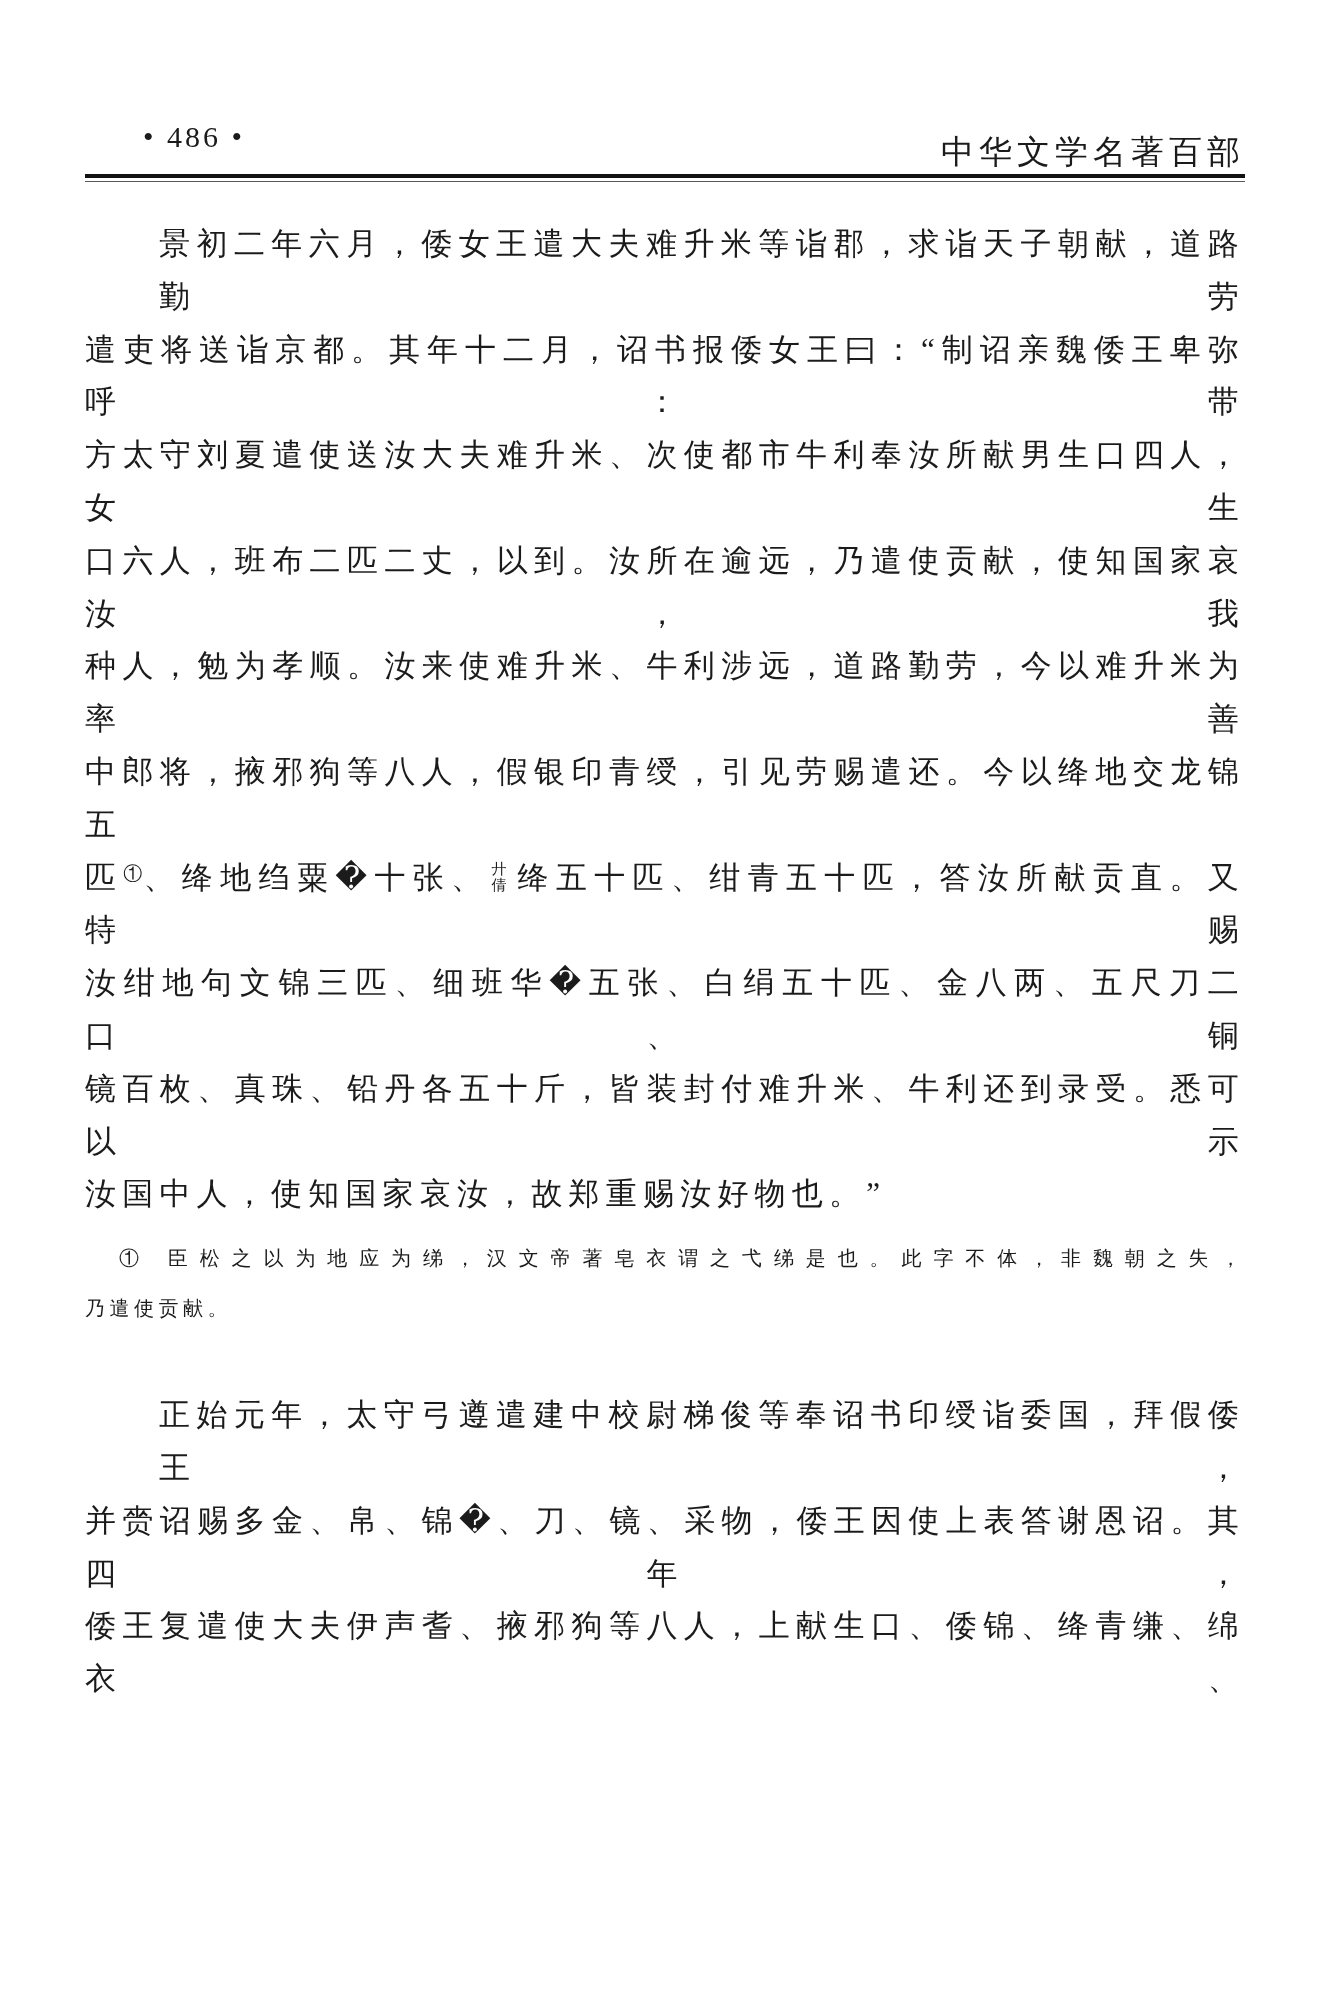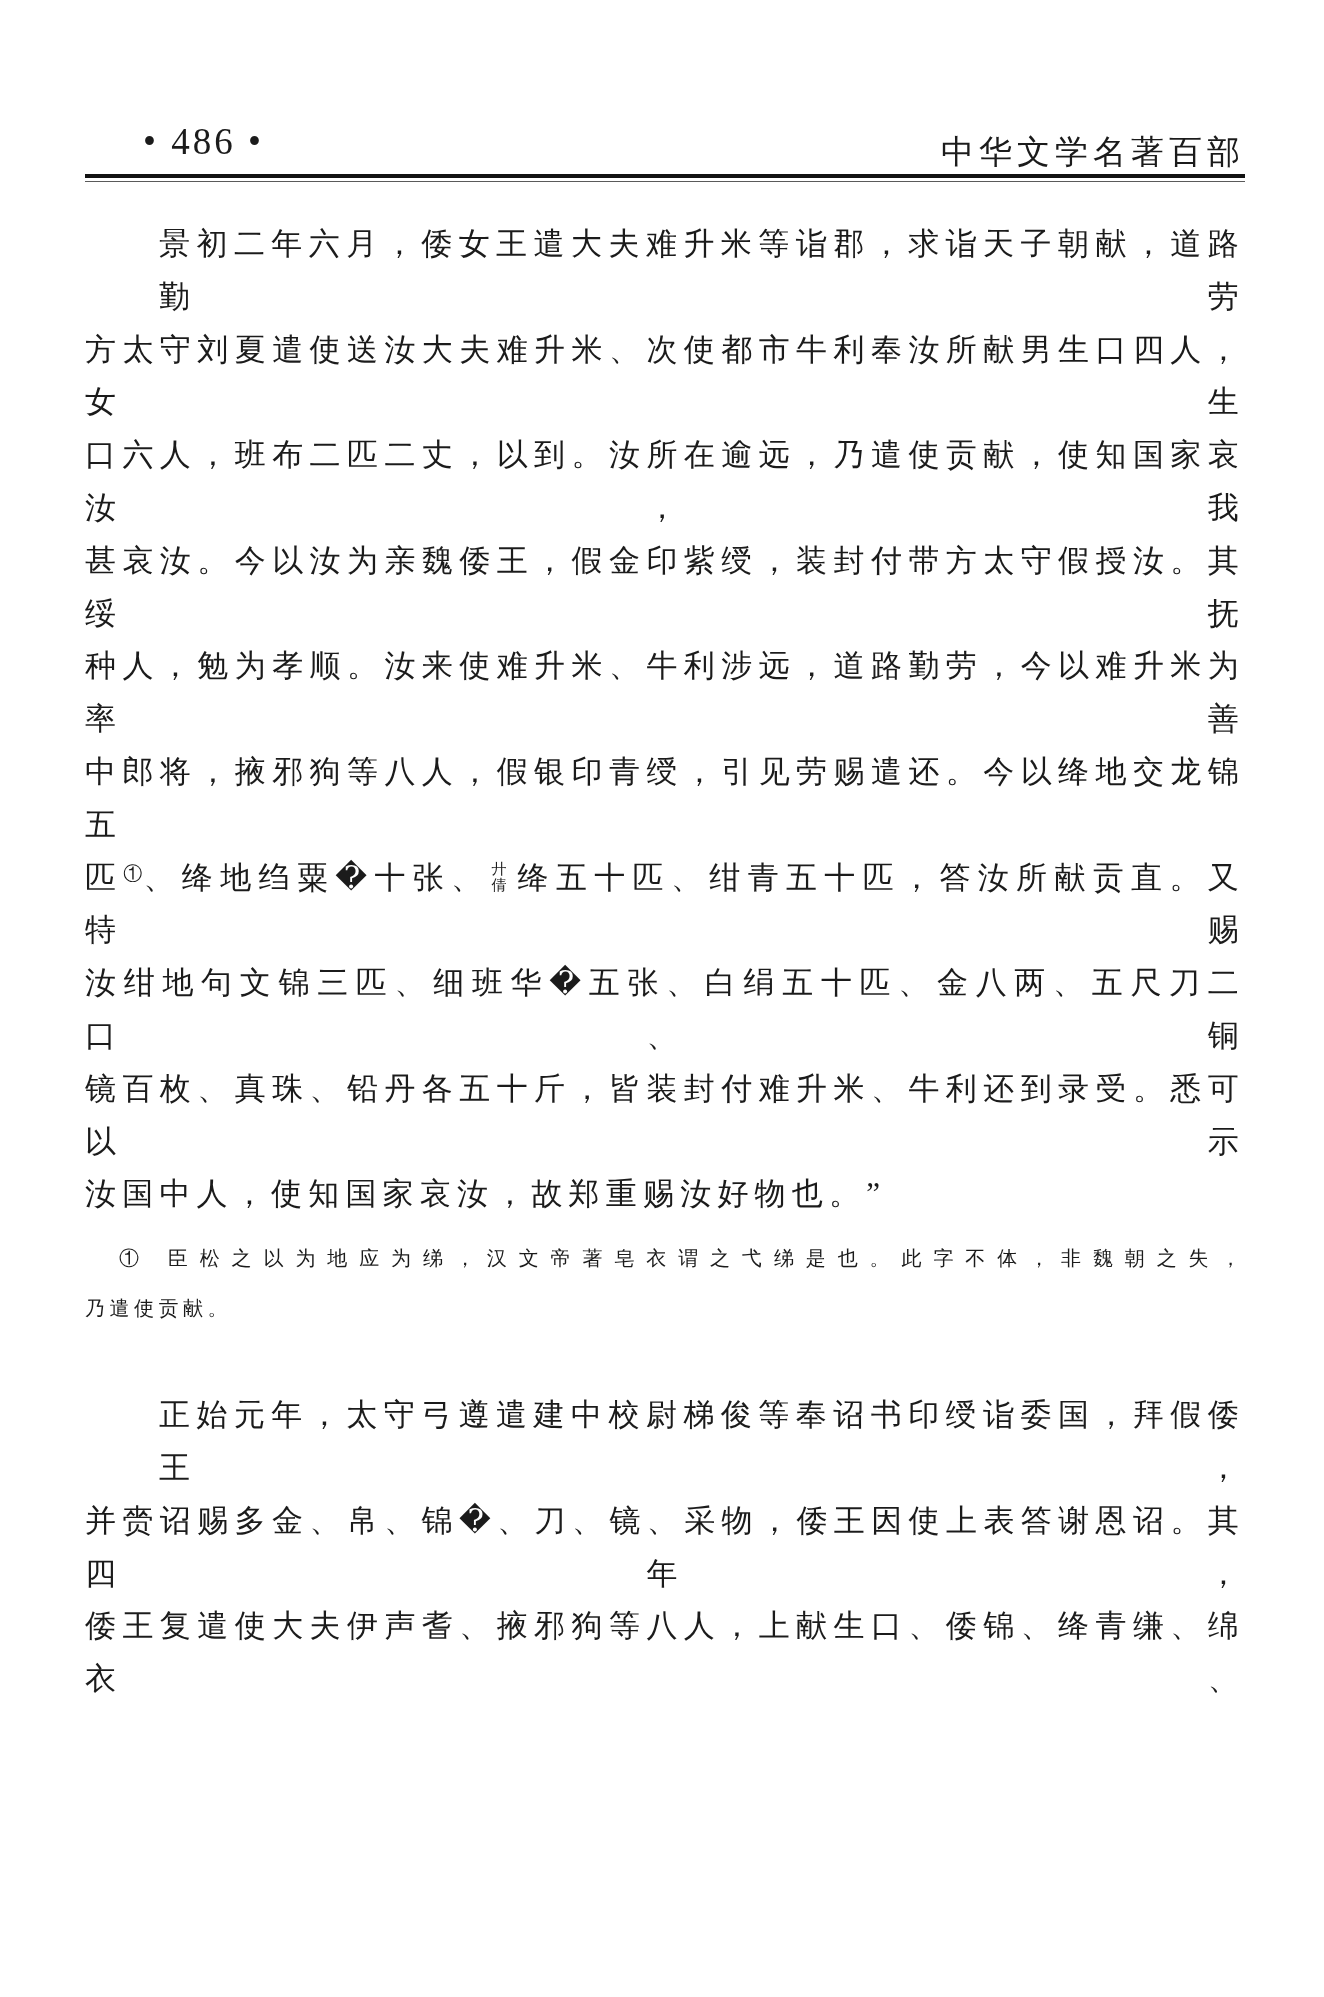--- a/index.html
+++ b/index.html
@@ -10,21 +10,21 @@
     background:#ffffff;
     color:#1b1b1b;
     font-family:"Liberation Serif","DejaVu Serif",serif;
     box-sizing:border-box;
     padding:118px 79px 0 85px;
     overflow:hidden;
   }
   .page-header{position:relative;height:40px;}
   .pagenum{
     position:absolute;left:58px;top:2px;
-    font-size:37px;letter-spacing:3px;white-space:nowrap;
+    font-size:30px;letter-spacing:3px;white-space:nowrap;
   }
   .htitle{
     position:absolute;left:0;right:0;top:12px;
     text-align:right;font-size:33px;letter-spacing:5px;white-space:nowrap;
   }
   .rule{margin-top:16px;}
   .rule-thick{height:4px;background:#121212;}
   .rule-thin{height:1px;background:#5a5a5a;margin-top:3px;}
   .page-body{margin-top:36px;}
   .para{margin:0;}
@@ -60,23 +60,23 @@
     <div class="pagenum">• 486 •</div>
     <div class="htitle">中华文学名著百部</div>
   </div>
   <div class="rule">
     <div class="rule-thick"></div>
     <div class="rule-thin"></div>
   </div>
   <main class="page-body" id="content">
       <div class="para body">
         <div class="line indent">景初二年六月，倭女王遣大夫难升米等诣郡，求诣天子朝献，道路勤劳</div>
+        <div class="line">遣吏将送诣京都。其年十二月，诏书报倭女王曰：“制诏亲魏倭王卑弥呼：带</div>
         <div class="line">方太守刘夏遣使送汝大夫难升米、次使都市牛利奉汝所献男生口四人，女生</div>
         <div class="line">口六人，班布二匹二丈，以到。汝所在逾远，乃遣使贡献，使知国家哀汝，我</div>
-        <div class="line">甚哀汝。今以汝为亲魏倭王，假金印紫绶，装封付带方太守假授汝。其绥抚</div>
         <div class="line">种人，勉为孝顺。汝来使难升米、牛利涉远，道路勤劳，今以难升米为率善</div>
         <div class="line">中郎将，掖邪狗等八人，假银印青绶，引见劳赐遣还。今以绛地交龙锦五</div>
         <div class="line">匹<span class="sup">①</span>、绛地绉粟�十张、<span class="stack"><span class="srow">廾</span><span class="srow">倩</span></span>绛五十匹、绀青五十匹，答汝所献贡直。又特赐</div>
         <div class="line">汝绀地句文锦三匹、细班华�五张、白绢五十匹、金八两、五尺刀二口、铜</div>
         <div class="line">镜百枚、真珠、铅丹各五十斤，皆装封付难升米、牛利还到录受。悉可以示</div>
         <div class="line last">汝国中人，使知国家哀汝，故郑重赐汝好物也。”</div>
       </div>
       <div class="para footnote">
         <div class="line indent">① 臣松之以为地应为绨，汉文帝著皂衣谓之弋绨是也。此字不体，非魏朝之失，</div>
         <div class="line last">乃遣使贡献。</div>

